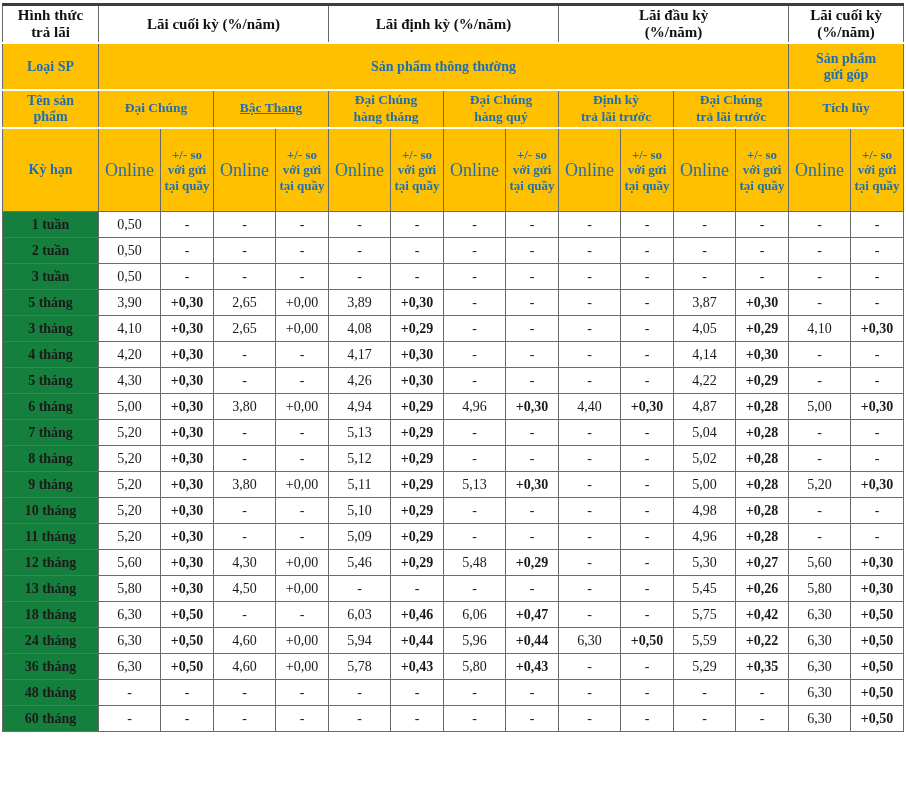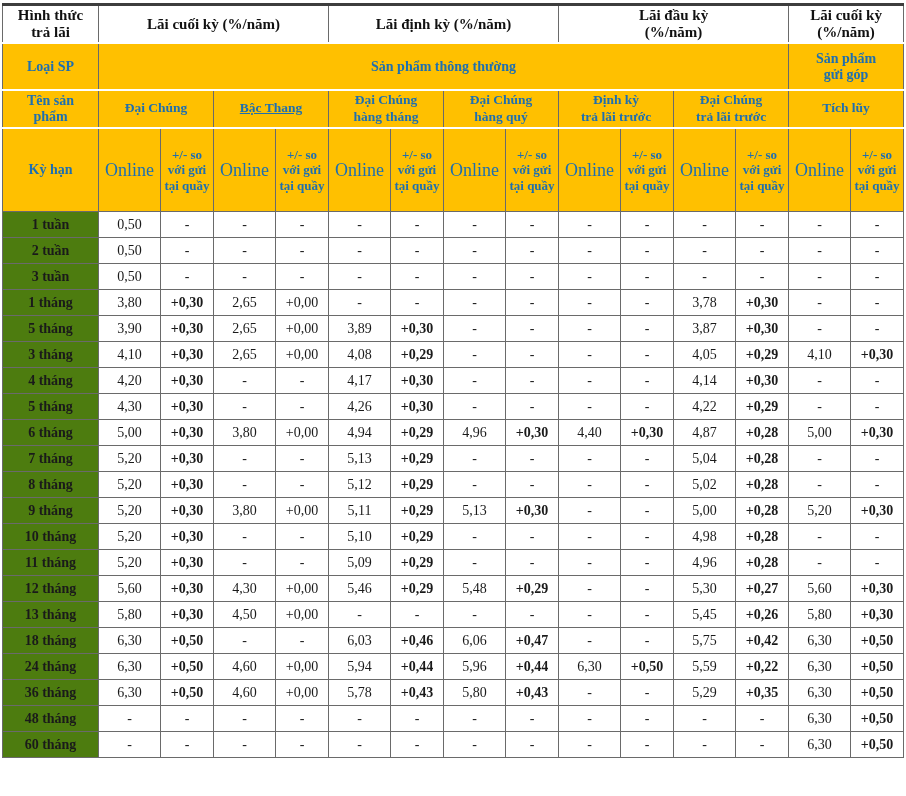--- a/index.html
+++ b/index.html
@@ -36,21 +36,21 @@
   
   thead tr:nth-child(1) th,
   thead tr:nth-child(3) th{border-bottom:2px solid #fff;}
   thead tr:nth-child(2) th{border-bottom:2px solid #fff;}
   th.gold{background:var(--gold); color:var(--blue); font-weight:bold; font-size:14px;}
   th.white-hdr{background:#fff; color:#111; font-weight:bold; font-size:15px;}
   th.prod{font-size:13.5px; line-height:1.25;}
   th.sub-on{font-weight:normal; font-size:18px;}
   th.sub-diff{font-size:13px; line-height:1.18; padding:1px 1px;}
   th.link span{text-decoration:underline;}
-  tbody th{background:#4d7c0f; font-weight:bold; font-size:14px; border:1px solid var(--grid);}
+  tbody th{background:#15803d; font-weight:bold; font-size:14px; border:1px solid var(--grid);}
   tbody td{font-size:14px; background:#fff;}
   tbody td.b{font-weight:bold;}
 </style>
 </head>
 <body>
 
 <table class="rates">
   <colgroup>
     <col class="c-term">
     <col class="c-on">
@@ -164,37 +164,20 @@
         <td>-</td>
         <td>-</td>
         <td>-</td>
         <td>-</td>
         <td>-</td>
         <td>-</td>
         <td>-</td>
         <td>-</td>
       </tr>
       <tr>
-        <th>1 tháng</th>
-        <td>3,80</td>
-        <td class="b">+0,30</td>
-        <td>2,65</td>
-        <td>+0,00</td>
-        <td>-</td>
-        <td>-</td>
-        <td>-</td>
-        <td>-</td>
-        <td>-</td>
-        <td>-</td>
-        <td>3,78</td>
-        <td class="b">+0,30</td>
-        <td>-</td>
-        <td>-</td>
-      </tr>
-      <tr>
         <th>5 tháng</th>
         <td>3,90</td>
         <td class="b">+0,30</td>
         <td>2,65</td>
         <td>+0,00</td>
         <td>3,89</td>
         <td class="b">+0,30</td>
         <td>-</td>
         <td>-</td>
         <td>-</td>

